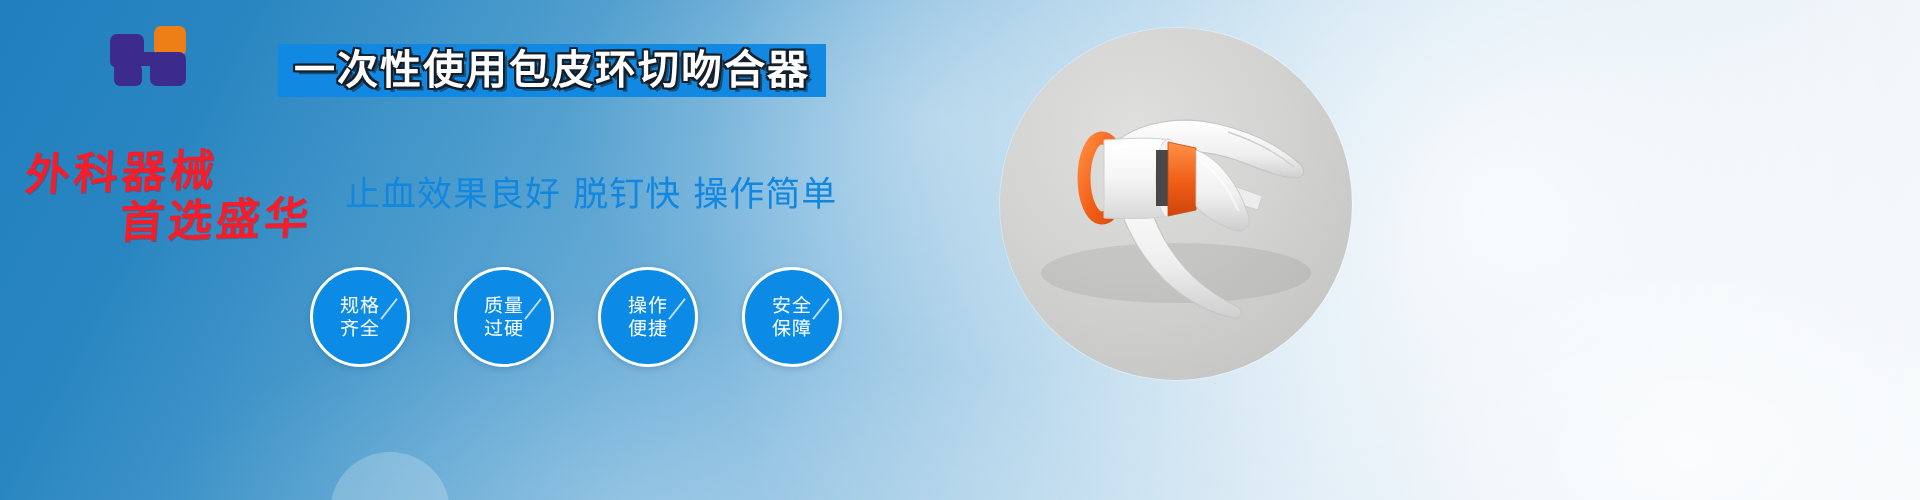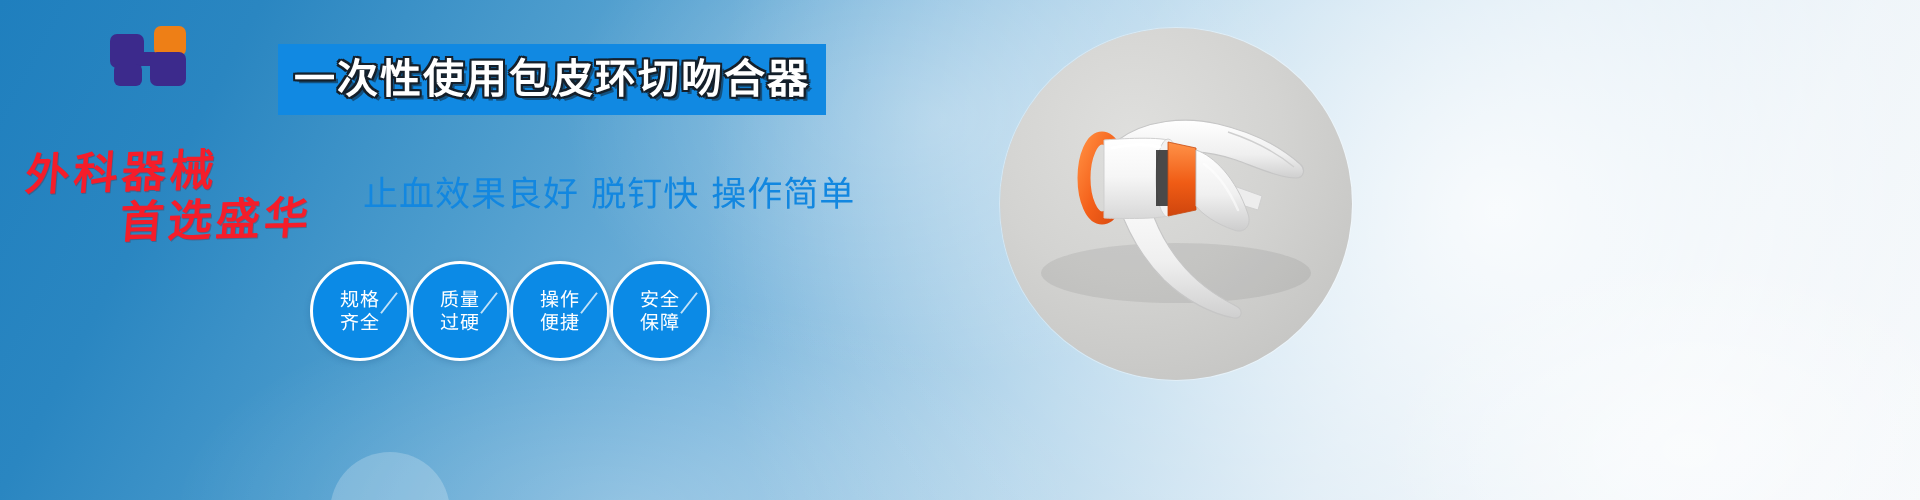--- a/index.html
+++ b/index.html
@@ -136,21 +136,21 @@
     padding-left: 104px;
     margin-top: 6px;
   }
 
   
   .title-bar {
     position: absolute;
     left: 278px;
     top: 44px;
     height: 53px;
-    padding: 9px 16px;
+    padding: 0 16px;
     background: #1189e2;
     display: flex;
     align-items: center;
   }
   .title-bar .title-text {
     color: #ffffff;
     font-family: "DejaVu Sans", "Liberation Sans", sans-serif;
     font-size: 41px;
     font-weight: 700;
     letter-spacing: 2px;
@@ -164,36 +164,37 @@
       2px 2px 0 #15202b,
       -2px 2px 0 #15202b,
       2px -2px 0 #15202b,
       -2px -2px 0 #15202b,
       4px 4px 0 rgba(21,32,43,0.55);
   }
 
   
   .subtitle {
     position: absolute;
-    left: 363px;
+    left: 345px;
     top: 165px;
     color: #1287e0;
     font-family: "DejaVu Sans", "Liberation Sans", sans-serif;
     font-size: 35px;
     font-weight: 400;
     letter-spacing: 1px;
     white-space: nowrap;
   }
 
   
   .features {
     position: absolute;
     left: 310px;
-    top: 261px;
+    top: 267px;
     display: flex;
+    gap: 44px;
   }
   .feature {
     position: relative;
     width: 94px;
     height: 94px;
     border-radius: 50%;
     background: #0b8ae6;
     border: 3px solid #ffffff;
     box-shadow: 0 2px 6px rgba(20,70,120,0.22);
     display: flex;

